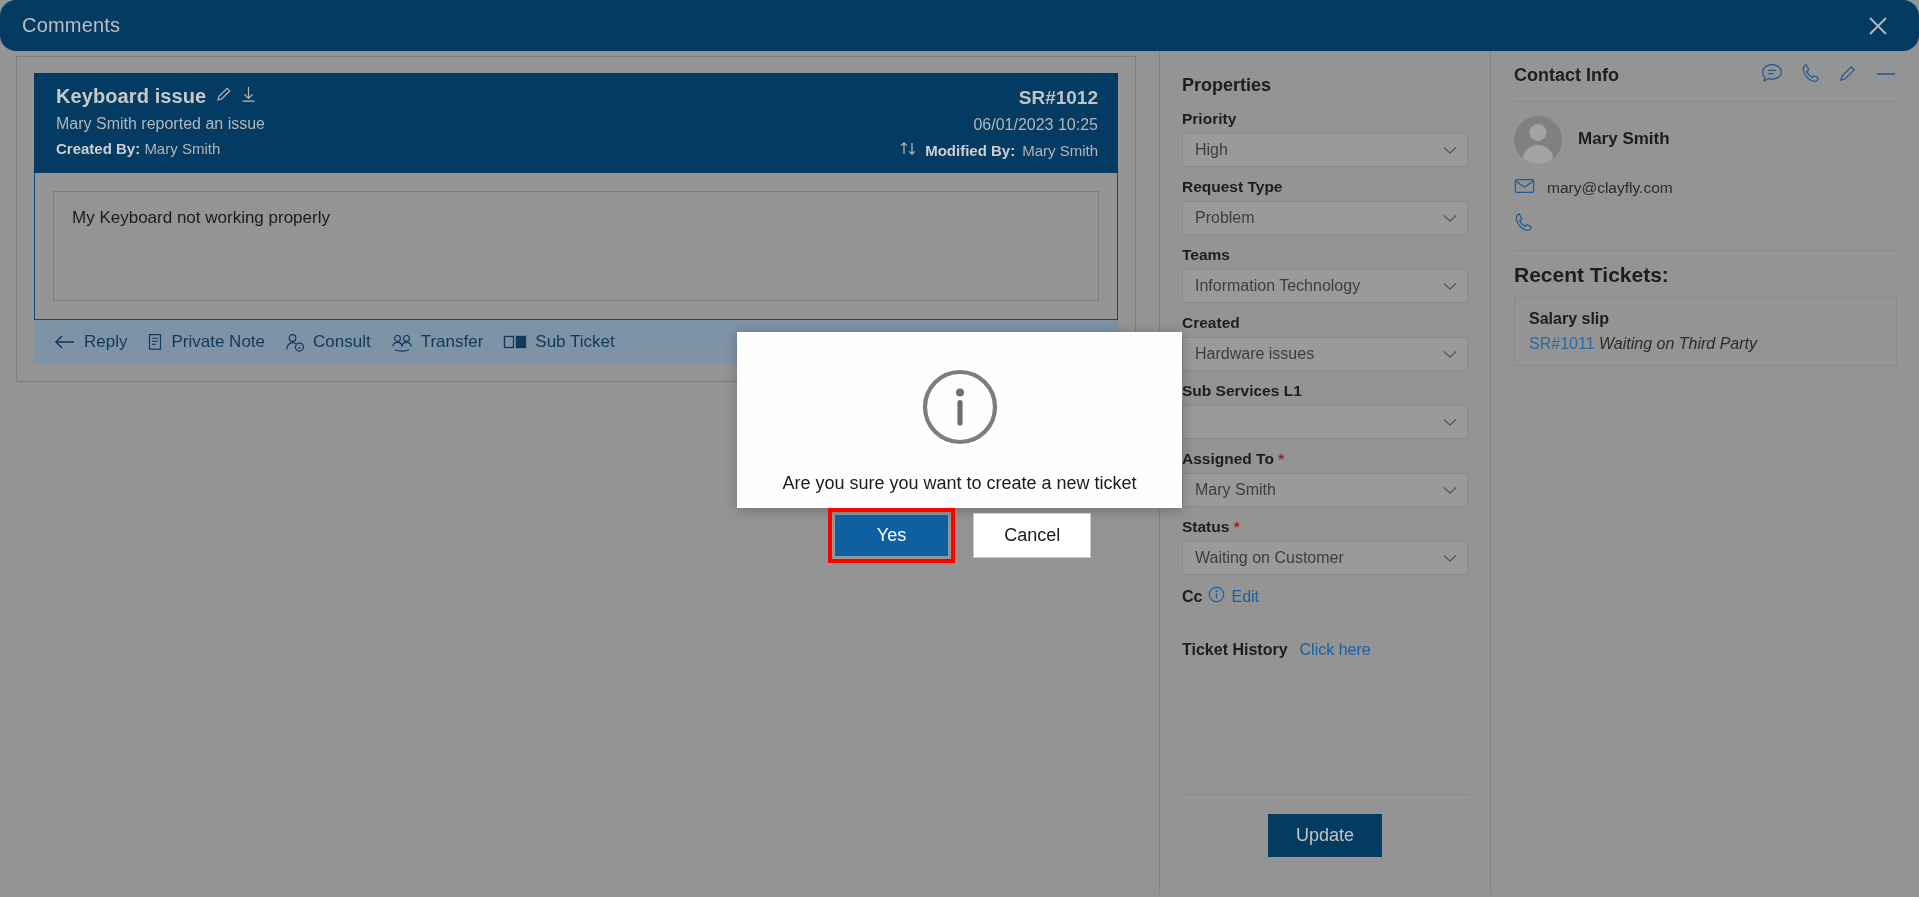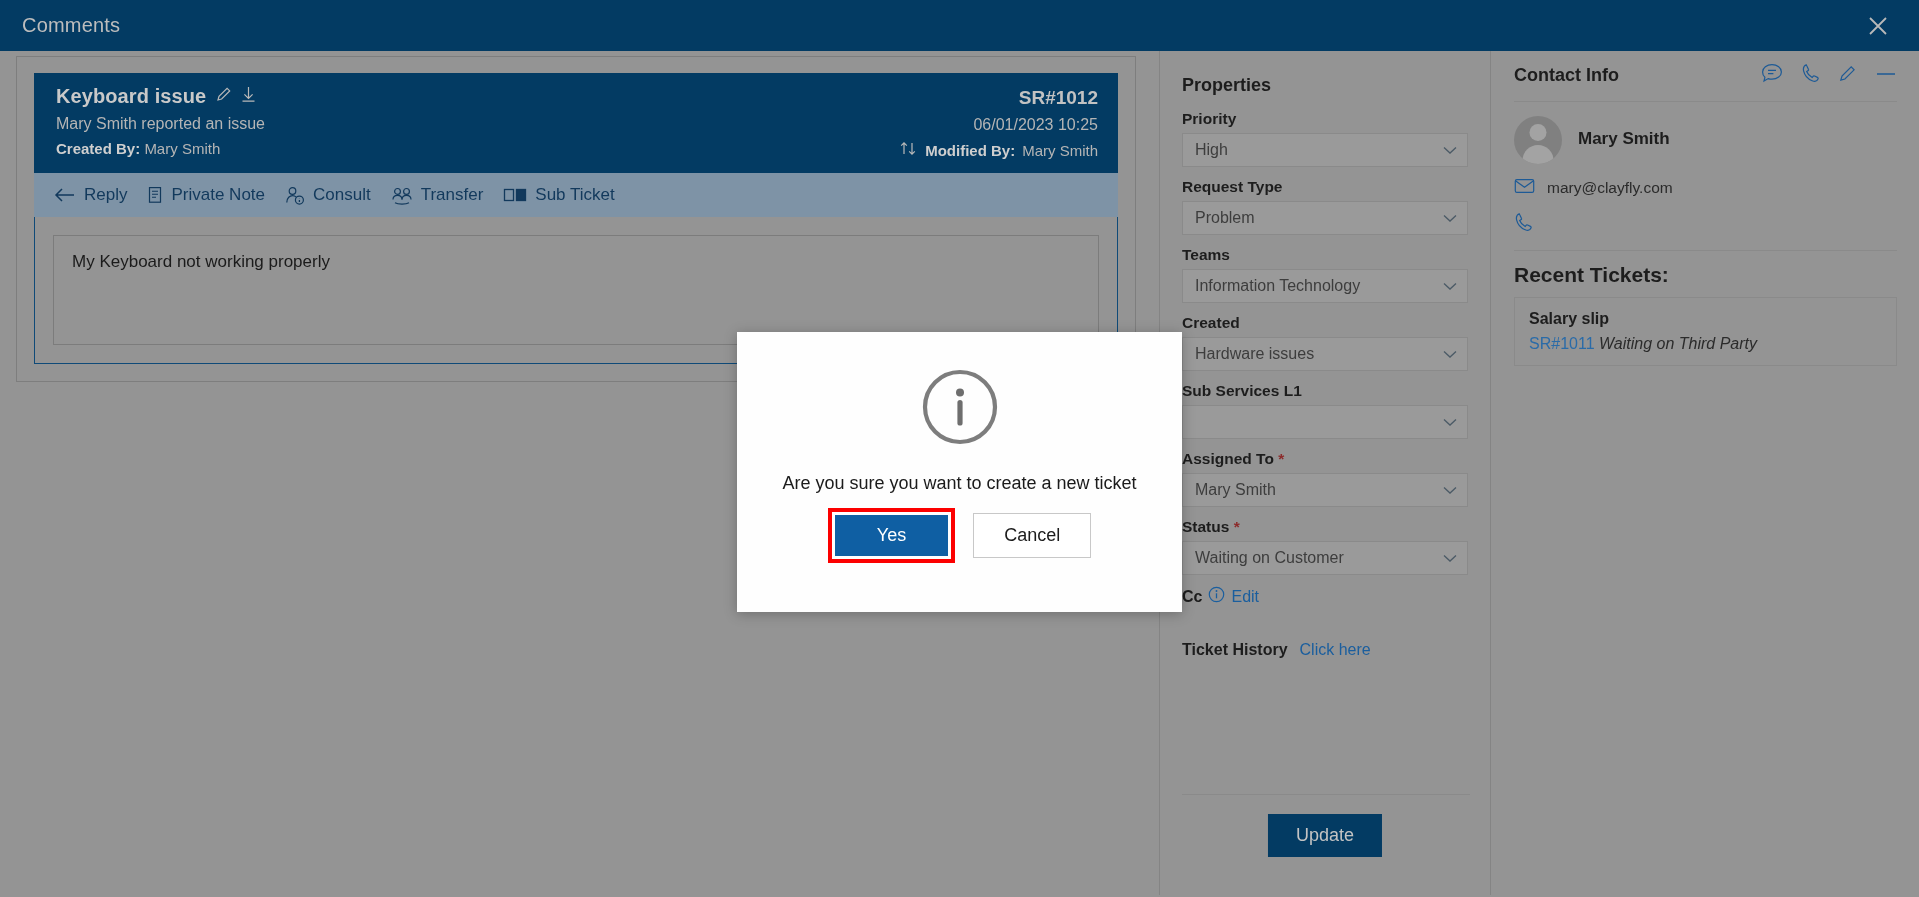--- a/index.html
+++ b/index.html
@@ -13,20 +13,21 @@
   }
 
   
   #titlebar {
     position: absolute;
     top: 0; left: 0;
     width: 1919px; height: 51px;
     background: #033b63;
     display: flex;
     align-items: center;
+    border-radius: 16px;
   }
   #titlebar .title {
     margin-left: 22px;
     font-size: 20px;
     color: #bdbdbd;
     letter-spacing: .2px;
   }
   #close-btn {
     position: absolute;
     right: 24px; top: 50%;
@@ -328,21 +329,21 @@
     margin-bottom: 7px;
   }
   .recent-card .rt-meta { font-size: 16px; }
   .recent-card .rt-id { color: #2a6ba8; cursor: pointer; }
   .recent-card .rt-status { color: #2b2b2b; font-style: italic; }
 
   
   #modal {
     position: absolute;
     left: 737px; top: 281px;
-    width: 445px; height: 280px;
+    width: 445px; height: 176px;
     background: #fefefe;
     box-shadow: 0 2px 12px rgba(0,0,0,.25);
     display: flex;
     flex-direction: column;
     align-items: center;
     z-index: 50;
   }
   #modal .info-icon { margin-top: 33px; }
   #modal .msg {
     margin-top: 20px;
@@ -423,20 +424,25 @@
             <span>
               <svg width="19" height="15" viewBox="0 0 19 15">
                 <path d="M5 13 L5 2 M2.2 4.6 L5 1.8 L7.8 4.6" stroke="#b9b9b9" stroke-width="1.2" fill="none"></path>
                 <path d="M13 2 L13 13 M10.2 10.4 L13 13.2 L15.8 10.4" stroke="#b9b9b9" stroke-width="1.2" fill="none"></path>
               </svg>
             </span>
             <b>Modified By:</b>
             <span>Mary Smith</span>
           </div>
         </div>
+      </div>
+
+      <div id="ticket-body">
+        <div id="comment-box">My Keyboard not working properly</div>
+        <div class="spacer"></div>
       </div>
 
       <div id="action-bar">
         <div class="action-item">
           <svg width="22" height="16" viewBox="0 0 22 16">
             <path d="M20 8 L2 8 M8 2 L2 8 L8 14" stroke="#12395c" stroke-width="1.5" fill="none"></path>
           </svg>
           <span>Reply</span>
         </div>
         <div class="action-item">
@@ -467,25 +473,20 @@
         </div>
         <div class="action-item">
           <svg width="24" height="16" viewBox="0 0 24 16">
             <rect x="1.5" y="2.5" width="9" height="11" stroke="#12395c" stroke-width="1.3" fill="none"></rect>
             <rect x="13.5" y="2.5" width="9" height="11" stroke="#12395c" stroke-width="1.3" fill="#12395c"></rect>
           </svg>
           <span>Sub Ticket</span>
         </div>
       </div>
 
-      <div id="ticket-body">
-        <div id="comment-box">My Keyboard not working properly</div>
-        <div class="spacer"></div>
-      </div>
-
     </div>
   </div>
 
   <div id="properties-panel">
     <h2>Properties</h2>
 
     <div class="field-label">
       <span>Priority</span>
     </div>
     <div class="select-box">

